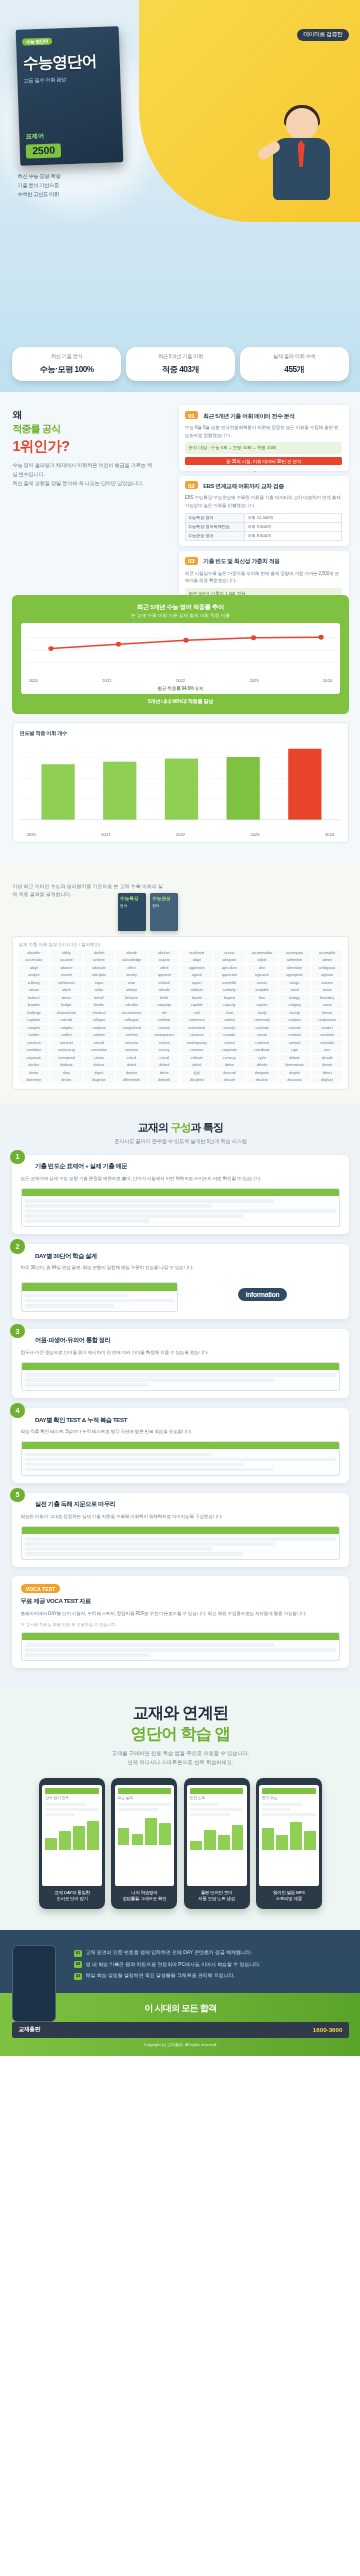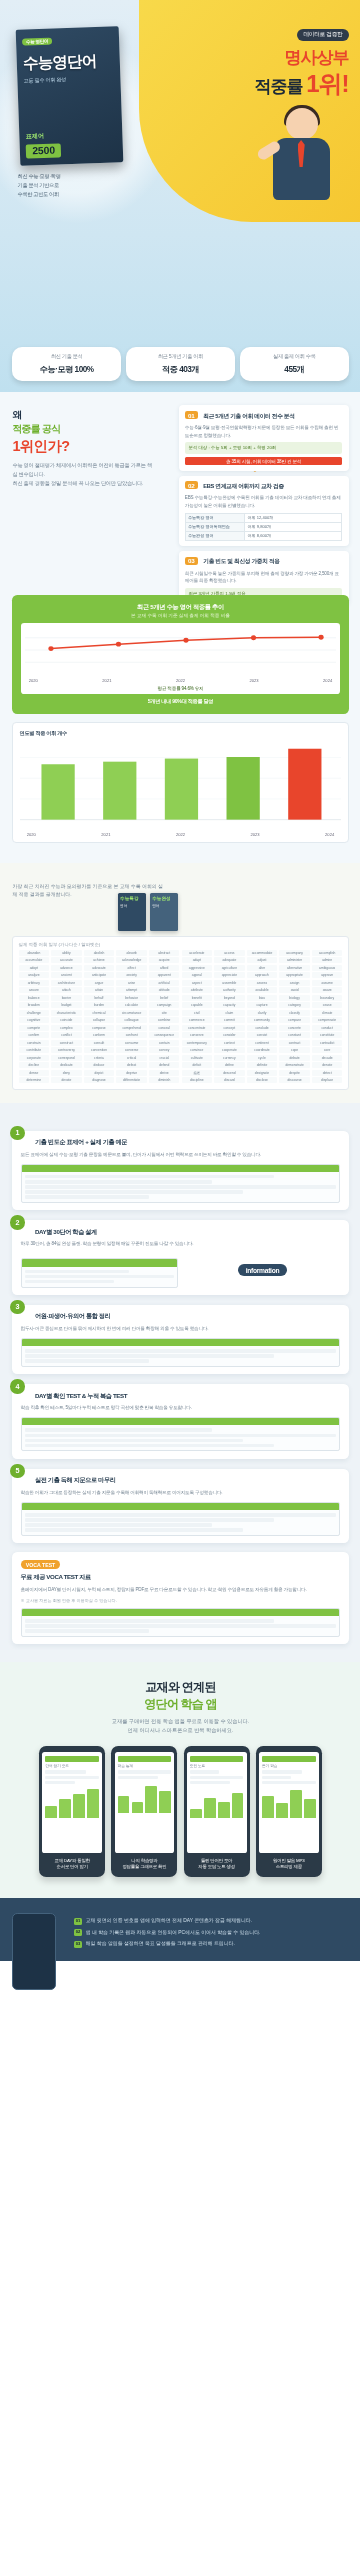--- a/index.html
+++ b/index.html
@@ -197,22 +197,22 @@
   .shot-row { height:3.6px; background:#eef3f6; border-radius:1px;}
   .shot-row.w60{ width:60%;} .shot-row.w80{ width:80%;} .shot-row.w40{ width:40%;} .shot-row.w70{width:70%;}
   .info-badge { display:inline-block; background:#2f4a63; color:#fff; font-size:6.7px; font-weight:bold; padding:2.6px 8.2px; border-radius:7.2px; letter-spacing:-0.3px;}
   .two-col { display:flex; gap:6.2px; }
   .two-col > * { flex:1; }
   .vocab-test { margin-top:9.3px; background:#fff; border-radius:5.2px; padding:7.2px 8.2px; box-shadow:0 1.5px 5.2px rgba(25,60,90,.08); }
   .vt-badge { display:inline-block; background:#f0a22c; color:#fff; font-size:5.2px; padding:1.5px 5.2px; border-radius:5.2px; font-weight:bold;}
 
   
   .s4 { background:#edf6f2; padding:17.5px 12.4px 20.6px 12.4px; }
-  .s4-h { text-align:center; font-size:12px; font-weight:bold; color:#22303d; letter-spacing:-0.7px;}
-  .s4-h .grn { color:#6fb02e;font-family:Liberation Serif, serif; }
+  .s4-h { text-align:center; font-size:16px; font-weight:bold; color:#22303d; letter-spacing:-0.7px;}
+  .s4-h .grn { color:#6fb02e; }
   .s4-sub { text-align:center; margin-top:4.1px; font-size:5.2px; color:#6f8091; line-height:1.7;}
   .phones { margin-top:11.3px; display:flex; gap:6.2px; justify-content:center; }
   .phone {
     width:66px; background:#2b3a47; border-radius:7.2px; padding:6.2px 3.1px; box-shadow:0 3.1px 7.2px rgba(0,0,0,.18);
   }
   .phone-screen { background:#fff; border-radius:2.6px; height:101px; padding:3.1px; overflow:hidden;}
   .ps-top { height:6.2px; background:#7fc242; border-radius:1px;}
   .ps-line { height:3.1px; background:#eef3f6; border-radius:1px; margin-top:2.1px;}
   .ps-line.s { width:55%;} .ps-line.m { width:75%;}
   .ps-chart { margin-top:3.1px; height:31px; display:flex; align-items:flex-end; gap:2.1px;}
@@ -244,25 +244,20 @@
 
 <div class="page">
 
   <div class="header">
     <div class="hdr-burst"></div>
 
     <div class="hdr-right"></div>
 
     <div class="hdr-right-inner">
       <span class="hdr-tag">데이터로 검증한</span>
-      <div class="hdr-h1">
-        <span class="hl">명사상부</span><br>
-        <span>적중률</span>
-        <span class="big">1위!</span>
-      </div>
     </div>
 
     <div class="hdr-person">
       <div class="p-hair"></div>
       <div class="p-head"></div>
       <div class="p-body"></div>
       <div class="p-tie"></div>
       <div class="p-arm"></div>
     </div>
 
@@ -595,20 +590,25 @@
           <span>discipline</span>
           <span>discard</span>
           <span>disclose</span>
           <span>discourse</span>
           <span>displace</span>
         </div>
     </div>
   </div>
 
   <div class="s3">
+    <div class="s3-h">
+      <span>교재의</span>
+      <span class="grn">구성</span><span>과 특징</span>
+      <span class="sm">혼자서도 끝까지 완주할 수 있도록 설계한 5단계 학습 시스템</span>
+    </div>
 
     <div class="feat">
       <div class="feat-no">1</div>
       <div class="feat-t">기출 빈도순 표제어 + 실제 기출 예문</div>
       <div class="feat-b">모든 표제어에 실제 수능·모평 기출 문장을 예문으로 붙여, 단어가 시험에서 어떤 맥락으로 쓰이는지 바로 확인할 수 있습니다.</div>
       <div class="shot">
         <div class="shot-bar"></div>
         <div class="shot-rows">
           <div class="shot-row w80"></div>
           <div class="shot-row w60"></div>
@@ -793,15 +793,23 @@
           <span>앱 내 학습 기록은 웹과 자동으로 연동되어 PC에서도 이어서 학습할 수 있습니다.</span>
         </div>
         <div class="cta-li">
           <span class="cta-dot">03</span>
           <span>매일 학습 알림을 설정하면 목표 달성률을 그래프로 관리해 드립니다.</span>
         </div>
       </div>
     </div>
   </div>
 
+  <div class="footer">
+    <div class="f-slogan">이 시대의 모든 합격</div>
+    <div class="f-bar">
+      <span class="f-logo">교재출판</span>
+      <span class="f-tel">1600-3600</span>
+    </div>
+    <div class="f-copy">Copyright (c) 교재출판. All rights reserved.</div>
+  </div>
 
 </div>
 
 
 </body></html>

